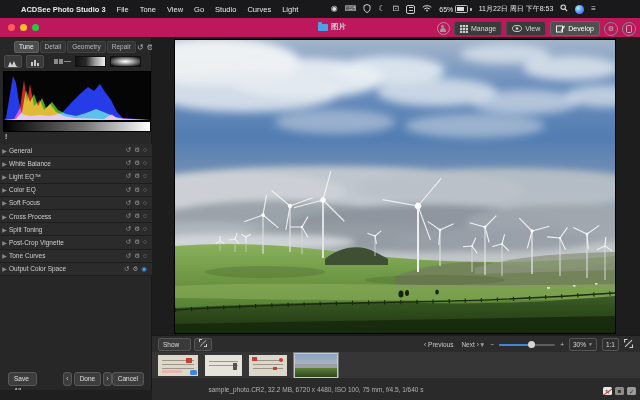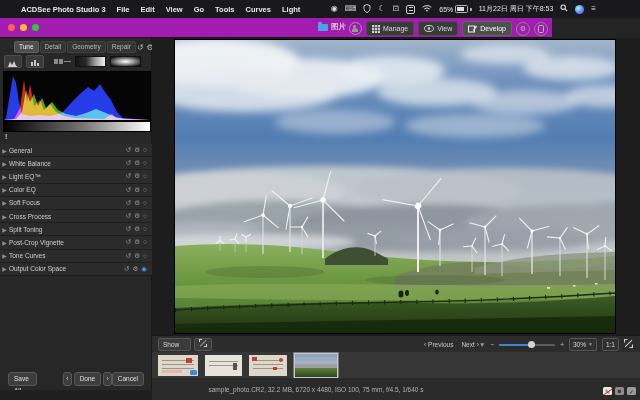--- a/index.html
+++ b/index.html
@@ -4,33 +4,33 @@
 <style>
   html,body{margin:0;padding:0;background:#111;}
   .screen{position:relative;width:640px;height:400px;overflow:hidden;
     font-family:"Liberation Sans",sans-serif;background:#242424;color:#ddd;
     -webkit-font-smoothing:antialiased;}
   
   .menubar{position:absolute;left:0;top:0;width:640px;height:18px;background:#19191b;
     display:flex;align-items:center;font-size:7.5px;color:#e9e9e9;}
   .menubar .apple{margin:0 10px 0 11px;font-size:9px;}
   .menubar .appname{font-weight:bold;margin-right:11px;}
-  .menubar .menu{margin-right:11px;font-weight:bold;}
+  .menubar .menu{margin-right:11px;}
   .mb-right{margin-left:auto;display:flex;align-items:center;gap:7px;margin-right:44px;}
   .mb-ic{font-size:8px;color:#dcdcdc;line-height:1;}
   .batt{display:flex;align-items:center;gap:2px;}
   .batt-body{width:11px;height:5.5px;border:1px solid #bbb;border-radius:1.5px;position:relative;}
   .batt-body i{position:absolute;left:1px;top:1px;bottom:1px;width:65%;background:#ddd;}
   .batt-cap{width:1.5px;height:3px;background:#bbb;border-radius:0 1px 1px 0;}
   .inputsrc{width:9px;height:9px;border:1px solid #ccc;border-radius:2px;
     display:flex;flex-direction:column;justify-content:center;gap:1.5px;padding:0 1.5px;box-sizing:border-box;}
   .inputsrc i{height:1px;background:#ccc;}
   .siri{width:9px;height:9px;border-radius:50%;background:radial-gradient(circle at 35% 35%,#9fd,#58f 55%,#b4f);}
   
-  .titlebar{position:absolute;left:0;top:18px;width:552px;height:20px;background:#a21caf;
+  .titlebar{position:absolute;left:0;top:18px;width:640px;height:20px;background:#be185d;
     border-bottom:1px solid #161616;box-sizing:border-box;}
   .lights{position:absolute;left:8px;top:6px;display:flex;gap:5px;}
   .light{width:7px;height:7px;border-radius:50%;}
   .l-red{background:#ff5f57;}.l-yel{background:#febc2e;}.l-grn{background:#28c840;}
   .wintitle{position:absolute;left:318px;top:4px;display:flex;align-items:center;gap:3px;
     font-size:7.5px;color:#cfcfcf;font-weight:bold;}
   .folder{width:10px;height:7px;background:#4aa3e8;border-radius:1px;position:relative;}
   .folder:before{content:"";position:absolute;left:0;top:-1.5px;width:4px;height:2px;background:#4aa3e8;border-radius:1px 1px 0 0;}
   .modebar{position:absolute;right:4px;top:3px;display:flex;align-items:center;gap:4px;font-size:7px;}
   .avatar{width:11px;height:11px;border:1px solid #9a9a9a;border-radius:50%;position:relative;}
@@ -116,24 +116,24 @@
 </style>
 </head>
 <body>
 
 <div class="screen">
 
   <div class="menubar">
     <span class="apple"></span>
     <span class="appname">ACDSee Photo Studio 3</span>
     <span class="menu">File</span>
-    <span class="menu">Edit</span>
+    <span class="menu">Tone</span>
     <span class="menu">View</span>
     <span class="menu">Go</span>
-    <span class="menu">Tools</span>
+    <span class="menu">Studio</span>
     <span class="menu">Curves</span>
     <span class="menu">Light</span>
     <span class="mb-right">
       <span class="mb-ic">◉</span>
       <span class="mb-ic">⌨</span>
       <span class="mb-ic">
         <svg width="8" height="9" viewBox="0 0 8 9">
             <path d="M4 .5 7 1.7v2.8C7 6.6 5.6 7.9 4 8.5 2.4 7.9 1 6.6 1 4.5V1.7Z" fill="none" stroke="#ccc" stroke-width="1"></path>
           </svg>
       </span>

